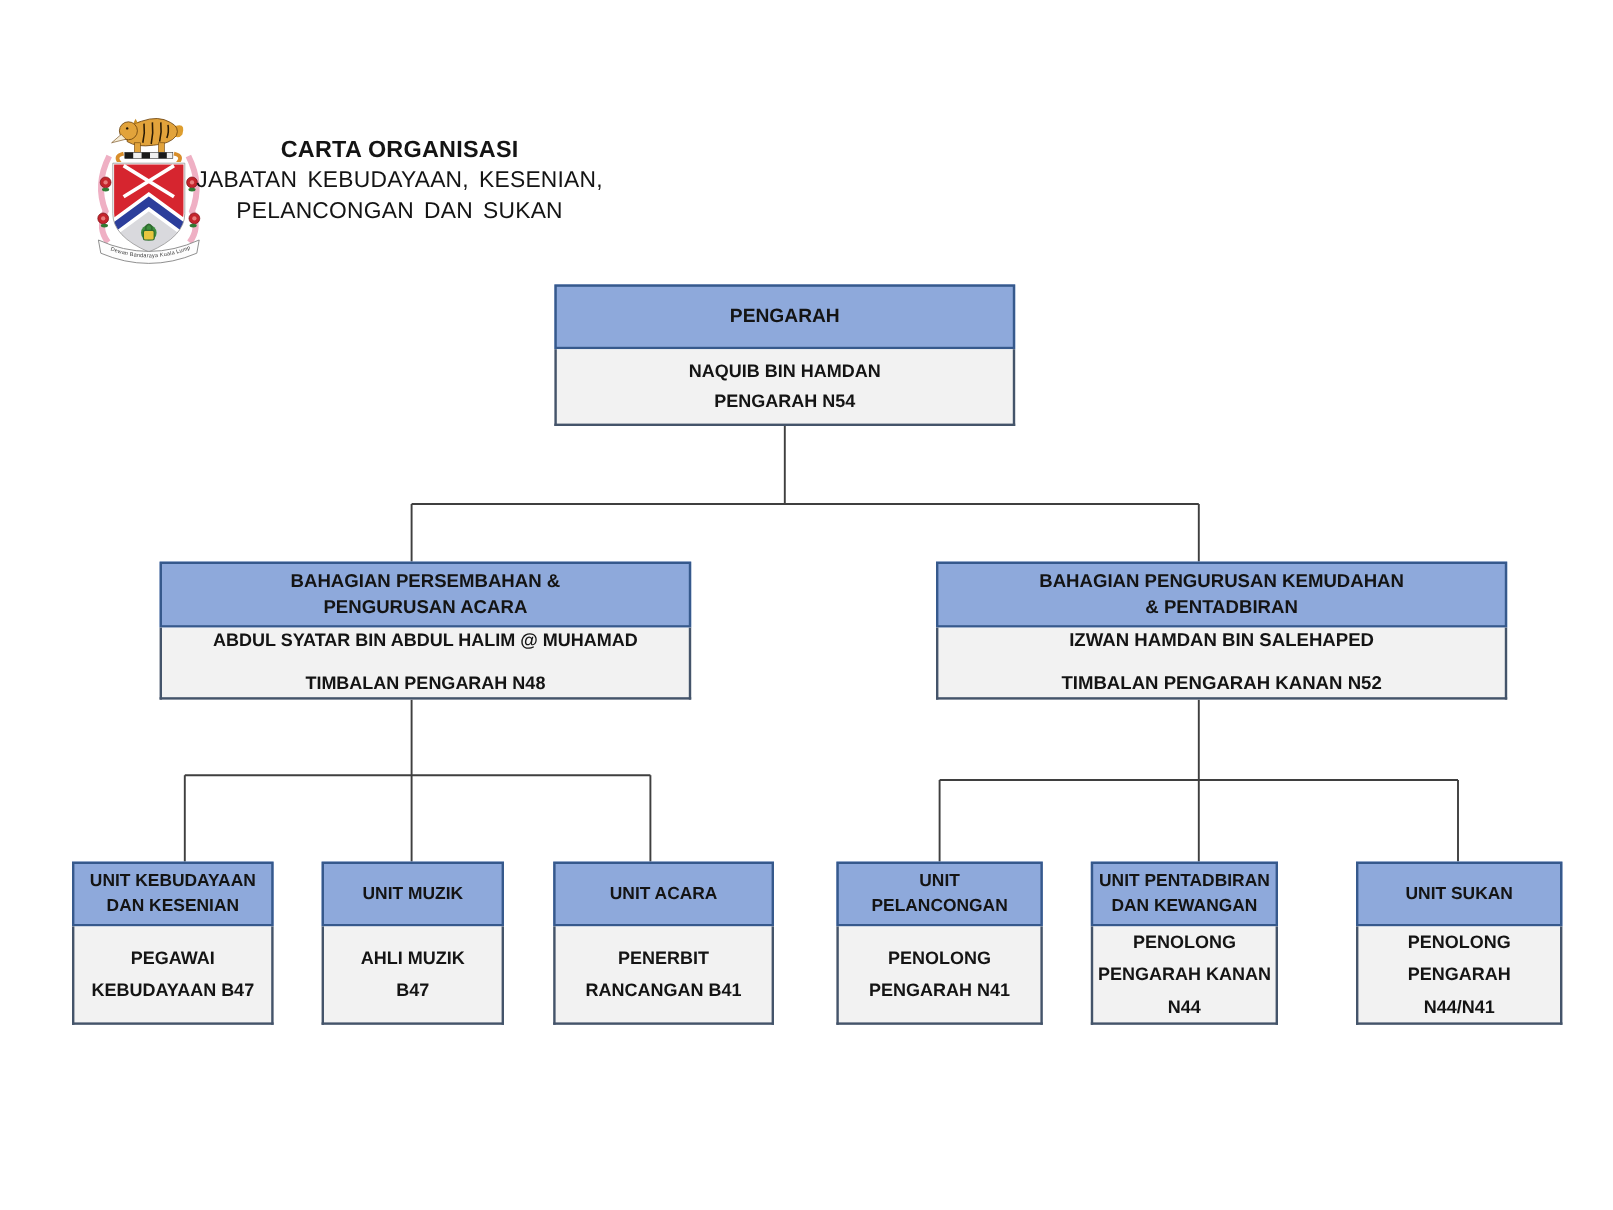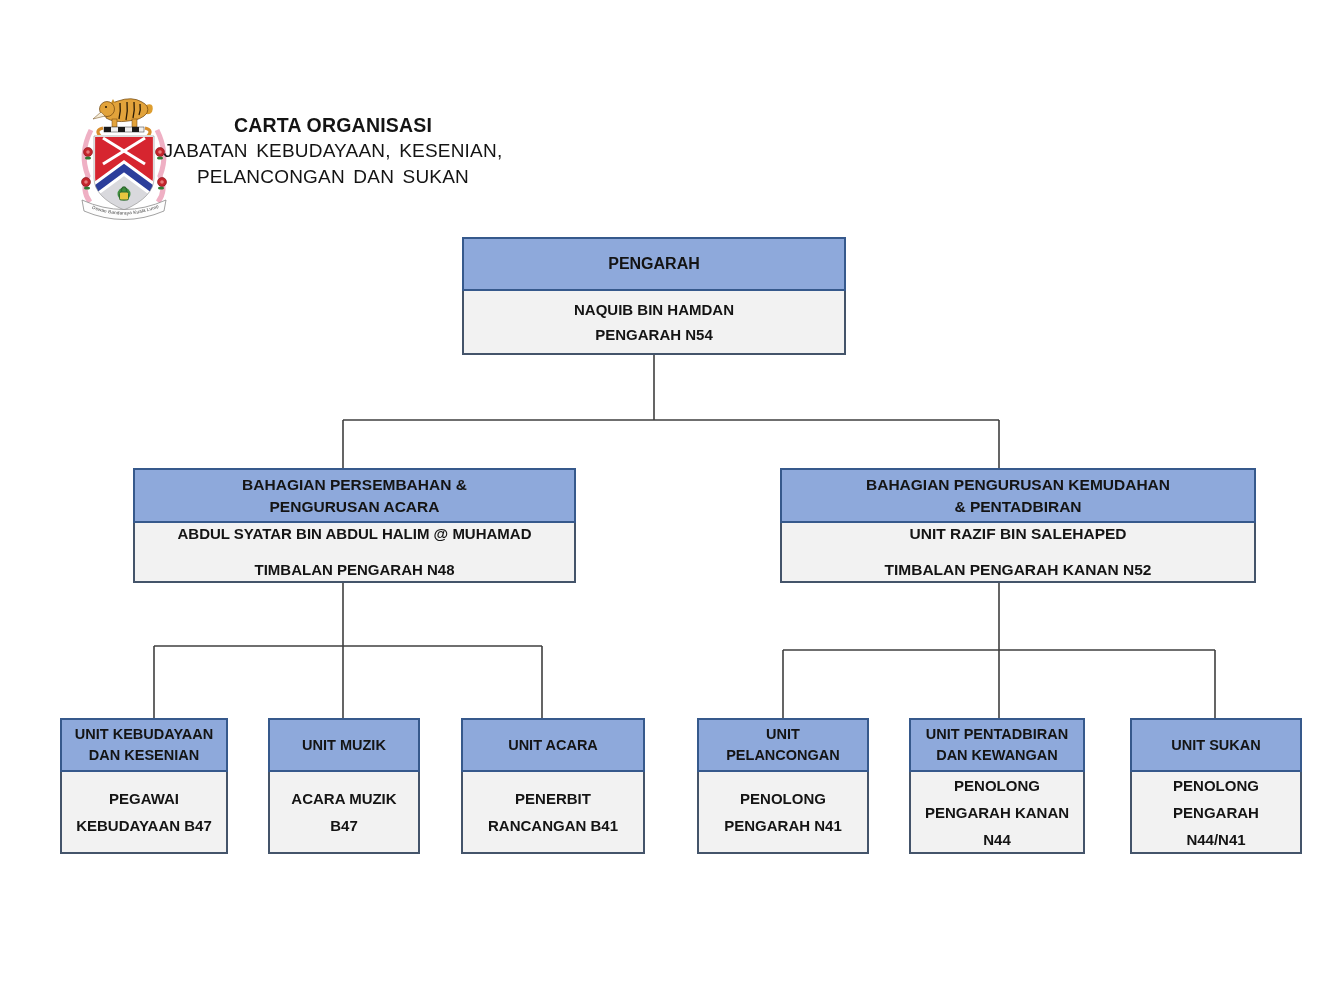--- a/index.html
+++ b/index.html
@@ -63,21 +63,21 @@
   .division-left .box-body{font-size:15px;}
   .division-right{left:780px;top:468px;width:476px;}
 
   .unit-box{top:718px;}
   .unit-box .box-header{height:54px;font-size:14.5px;line-height:21px;padding:0 3px;}
   .unit-box .box-body{height:82px;font-size:15px;line-height:27px;padding:0 2px;}
   .unit-a{left:60px;width:168px;}
   .unit-b{left:268px;width:152px;}
   .unit-c{left:461px;width:184px;}
   .unit-d{left:697px;width:172px;}
-  .unit-e{left:909px;width:176px;}
+  .unit-e{left:909px;width:156px;}
   .unit-f{left:1130px;width:172px;}
 
   .logo{position:absolute;left:76px;top:94px;width:96px;height:132px;}
 </style>
 </head>
 <body>
 
 <div class="stage">
 
   <svg class="logo" viewBox="0 0 96 132" aria-hidden="true">
@@ -190,35 +190,35 @@
     <div class="box-body">
       <div>ABDUL SYATAR BIN ABDUL HALIM @ MUHAMAD</div>
       <div>TIMBALAN PENGARAH N48</div>
     </div>
   </div>
 
   <div class="box division-box division-right">
     <div class="box-header">BAHAGIAN PENGURUSAN KEMUDAHAN
 &amp; PENTADBIRAN</div>
     <div class="box-body">
-      <div>UNIT RAZIF BIN SALEHAPED</div>
+      <div>IZWAN HAMDAN BIN SALEHAPED</div>
       <div>TIMBALAN PENGARAH KANAN N52</div>
     </div>
   </div>
 
   <div class="box unit-box unit-a">
     <div class="box-header">UNIT KEBUDAYAAN
 DAN KESENIAN</div>
     <div class="box-body">PEGAWAI
 KEBUDAYAAN B47</div>
   </div>
 
   <div class="box unit-box unit-b">
     <div class="box-header">UNIT MUZIK</div>
-    <div class="box-body">ACARA MUZIK
+    <div class="box-body">AHLI MUZIK
 B47</div>
   </div>
 
   <div class="box unit-box unit-c">
     <div class="box-header">UNIT ACARA</div>
     <div class="box-body">PENERBIT
 RANCANGAN B41</div>
   </div>
 
   <div class="box unit-box unit-d">

